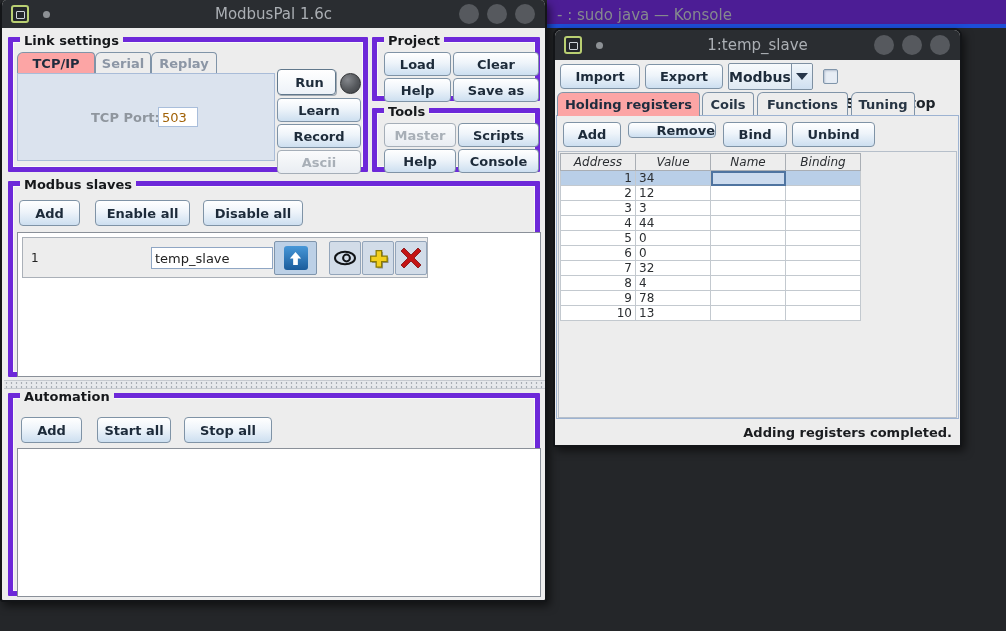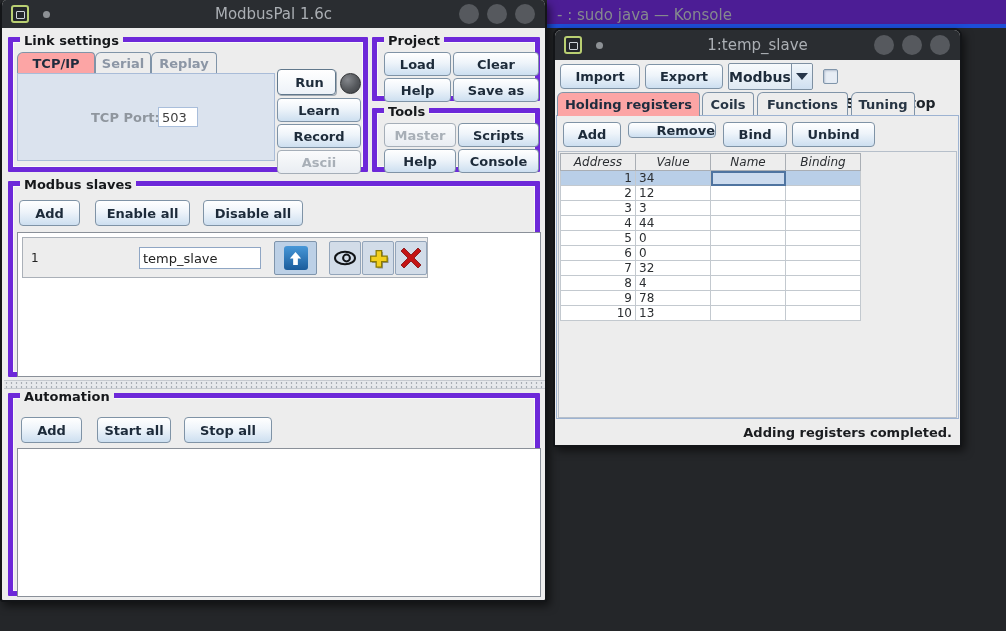--- a/index.html
+++ b/index.html
@@ -45,21 +45,21 @@
     box-shadow:1px 1px 0 rgba(70,90,110,.45);padding-left:6px; }
 
   .tab { position:absolute; display:flex; align-items:center; justify-content:center;
     background:#ededed; border:1px solid #8094a8; border-bottom:none;
     border-radius:6px 4px 0 0; font-size:13px; font-weight:bold; color:#8c96a5; }
   .tab.sel { background:#fca5a5; color:#1e2c3e; z-index:2; }
   .tab.dk { color:#273544; }
 
   .tfield { position:absolute; background:#ffffff; border:1px solid #8fa6c4;
     font-size:13px; color:#222; display:flex; align-items:center; padding-left:3px; }
-  .tfield.ghost { color:#404040; border-color:#a9bedb; }
+  .tfield.ghost { color:#a16207; border-color:#a9bedb; }
 
   .led { position:absolute; width:21px; height:21px; border-radius:50%;
     background:radial-gradient(circle at 35% 30%, #84878c, #55585c 55%, #3b3e42 100%);
     border:1px solid #2c2e31; }
 
   .iconbtn { position:absolute; display:flex; align-items:center; justify-content:center;
     background:#d2dce8; border:1px solid #93a5ba; border-radius:2px; }
   .iconbtn.up { background:#bcd0e6; border-color:#7f95ac; }
   .upsq { width:24px; height:24px; border-radius:3px; background:linear-gradient(#4697d8,#1b5c9b);
     display:flex; align-items:center; justify-content:center; }
@@ -198,21 +198,21 @@
       </div>
       <div class="btn" style="left:82px; top:14px; width:95px; height:26px;">
         <span>Enable all</span>
       </div>
       <div class="btn" style="left:190px; top:14px; width:100px; height:26px;">
         <span>Disable all</span>
       </div>
       <div class="listarea" style="left:4px; top:46px; width:524px; height:145px;">
         <div class="slave-row" style="left:4px; top:4px; width:406px; height:41px;">
           <span class="slave-id" style="left:8px; top:13px;">1</span>
-          <div class="tfield" style="left:116px; top:9px; width:122px; height:22px;">
+          <div class="tfield" style="left:128px; top:9px; width:122px; height:22px;">
             <span>temp_slave</span>
           </div>
           <div class="iconbtn up" style="left:251px; top:3px; width:43px; height:34px;">
             <span class="upsq">
               <svg class="icn" width="15" height="15" viewBox="0 0 16 16">
                   <path d="M8 1 L14 8 H10.5 V15 H5.5 V8 H2 Z" fill="#ffffff"></path>
                 </svg>
             </span>
           </div>
           <div class="iconbtn" style="left:306px; top:3px; width:32px; height:34px;">

